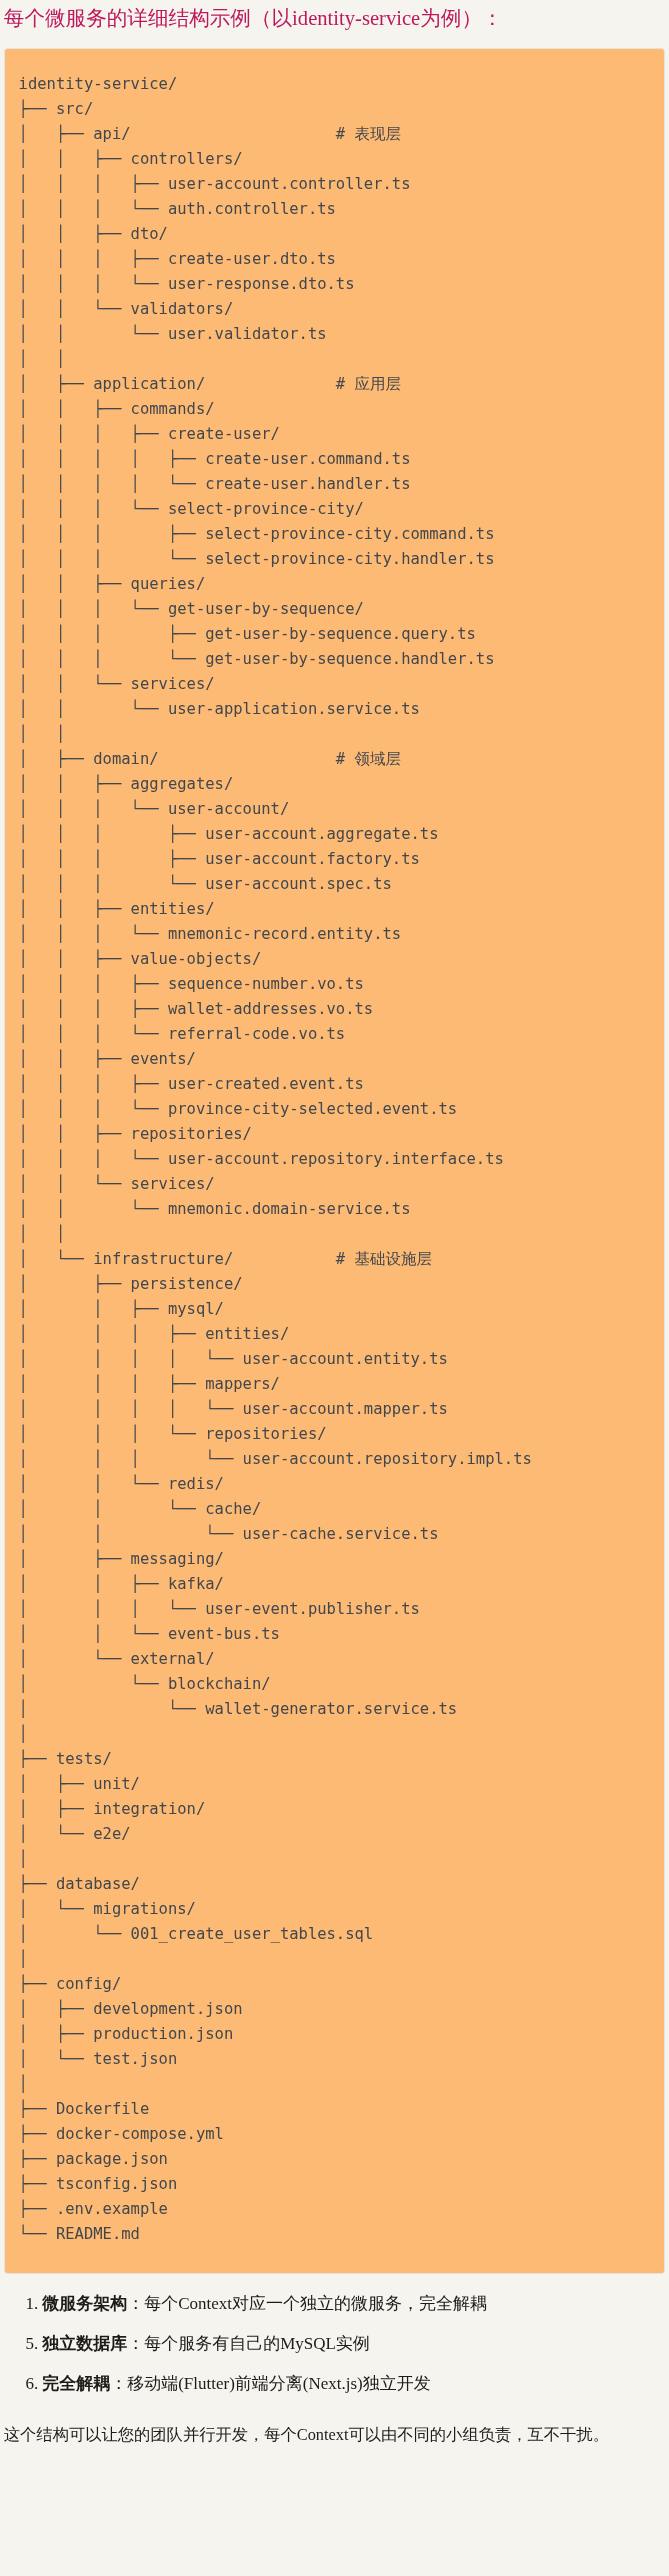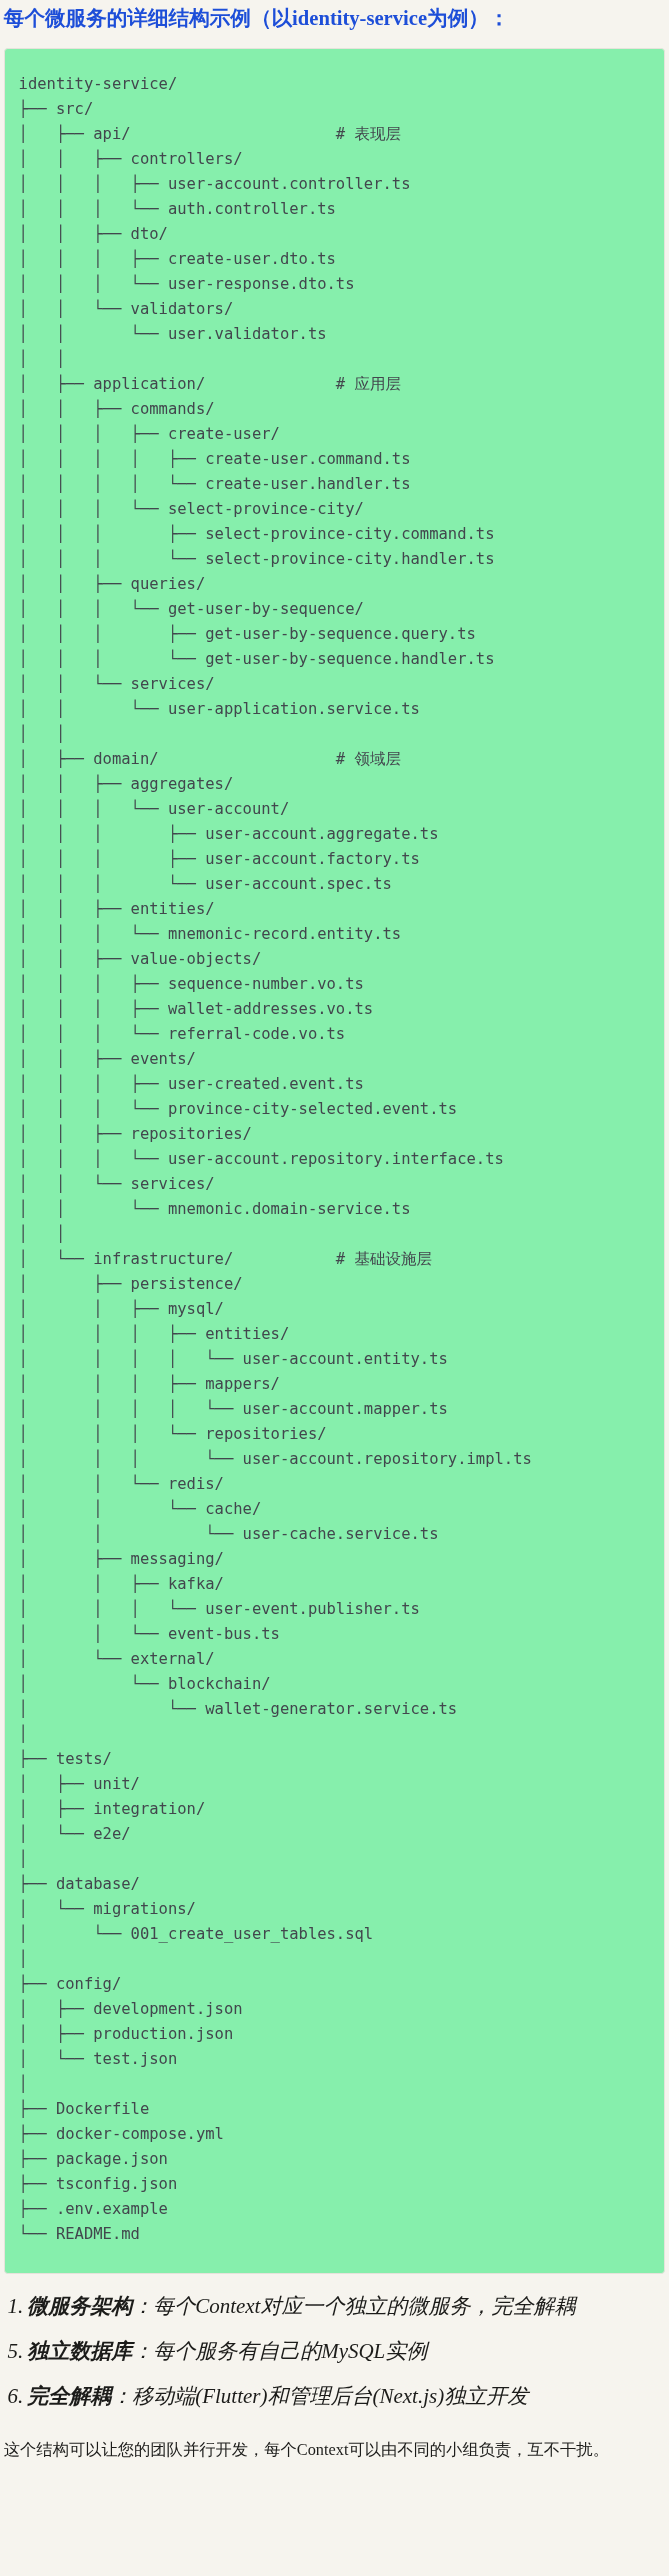--- a/index.html
+++ b/index.html
@@ -10,26 +10,26 @@
     font-family: "Liberation Serif", "DejaVu Serif", serif;
     -webkit-font-smoothing: antialiased;
   }
   .page {
     padding: 5px 3.8px 5px 3.8px;
     box-sizing: border-box;
   }
   .page-title {
     font-size: 20.6px;
     line-height: 1.3;
-    font-weight: 700;
+    font-weight: 400;
     margin: 0 0 16.3px 0;
-    color: #1d4ed8;
+    color: #be185d;
   }
   .code-block {
-    background: #86efac;
+    background: #fdba74;
     border: 0.6px solid #e6e3db;
     border-radius: 3.8px;
     padding: 22.5px 13.8px 26px 13.8px;
     margin: 0 0 19px 0;
     overflow: hidden;
   }
   .code-block pre {
     margin: 0;
     font-family: "DejaVu Sans Mono", "Liberation Mono", monospace;
     font-size: 15.5px;
@@ -42,24 +42,23 @@
     font-weight: 700;
     margin: 0 0 19px 0;
     color: #141412;
   }
   .notes-list {
     margin: 0;
     padding: 0 0 0 3.8px;
     list-style: none;
   }
   .note-item {
-    font-size: 21px;
+    font-size: 17px;
     line-height: 1.3;
-    margin: 0 0 18px 0;
-    font-style: italic;
+    margin: 0 0 18px 18px;
   }
   .note-item .num {
     margin-right: 3.8px;
   }
   .note-item .term {
     font-weight: 700;
   }
   .closing-paragraph {
     font-size: 16.3px;
     line-height: 1.3;
@@ -171,21 +170,21 @@
     </div>
 
 
 
 
     <div class="note-item">
       <span class="num">5.</span><span class="term">独立数据库</span><span class="sep">：</span><span class="desc">每个服务有自己的MySQL实例</span>
     </div>
 
     <div class="note-item">
-      <span class="num">6.</span><span class="term">完全解耦</span><span class="sep">：</span><span class="desc">移动端(Flutter)和管理后台(Next.js)独立开发</span>
+      <span class="num">6.</span><span class="term">完全解耦</span><span class="sep">：</span><span class="desc">移动端(Flutter)前端分离(Next.js)独立开发</span>
     </div>
 
   </div>
 
   <p class="closing-paragraph">这个结构可以让您的团队并行开发，每个Context可以由不同的小组负责，互不干扰。</p>
 
 </div>
 
 
 </body></html>

